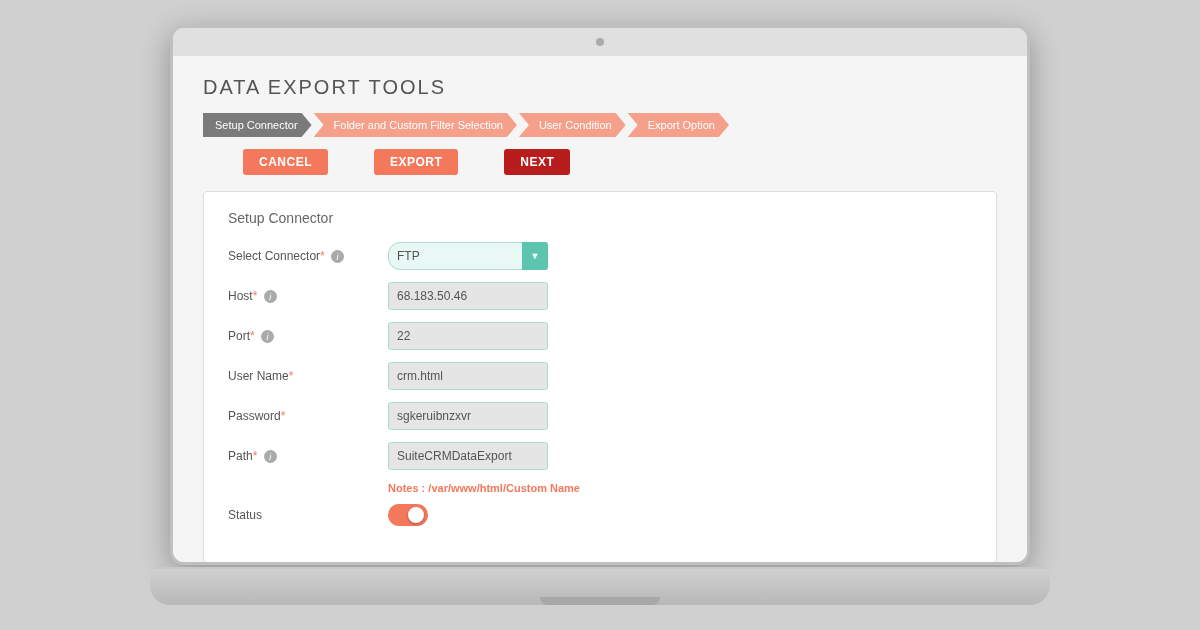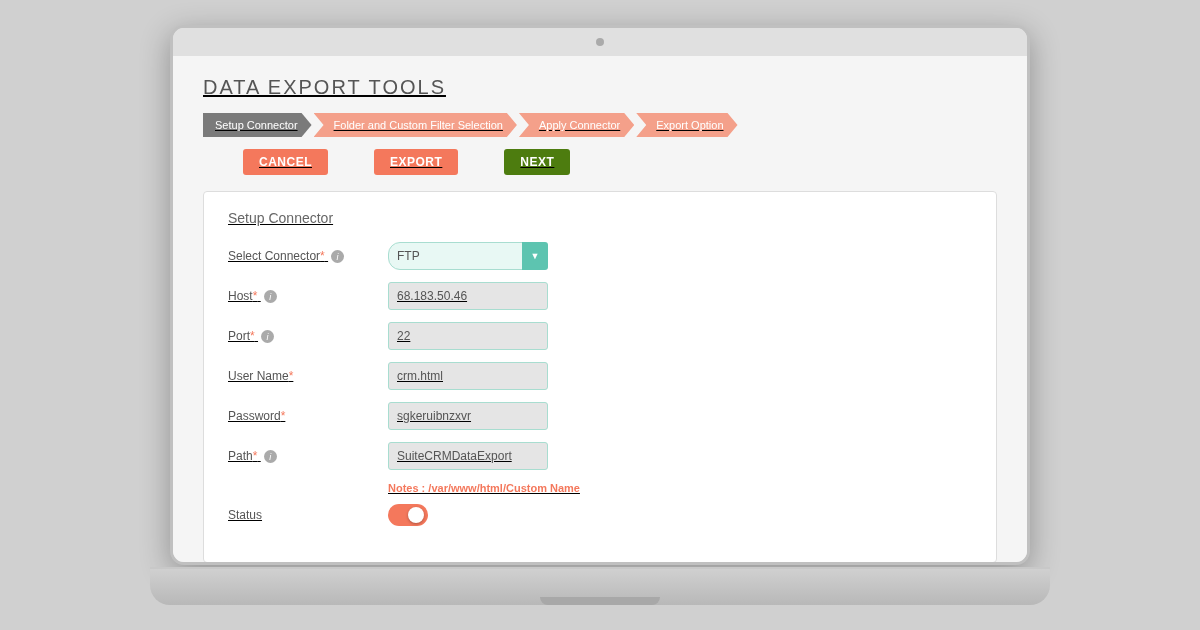--- a/index.html
+++ b/index.html
@@ -26,21 +26,20 @@
       left: 0;
       right: 0;
       bottom: 40px;
       background: #e8e8e8;
       border-radius: 14px;
       border: 3px solid #c0c0c0;
       box-shadow: 0 8px 30px rgba(0,0,0,0.3);
       overflow: hidden;
       display: flex;
       flex-direction: column;
-      text-decoration: underline;
     }
 
     .laptop-camera-bar {
       height: 28px;
       background: #e0e0e0;
       display: flex;
       justify-content: center;
       align-items: center;
       flex-shrink: 0;
     }
@@ -146,21 +145,21 @@
       background: #f4785c;
       color: #fff;
     }
 
     .btn-clear {
       background: #f4785c;
       color: #fff;
     }
 
     .btn-next {
-      background: #4d7c0f;
+      background: #b91c1c;
       color: #fff;
     }
 
     
     .form-card {
       background: #fff;
       border: 1px solid #ddd;
       border-radius: 4px;
       padding: 18px 24px 24px;
     }
@@ -302,21 +301,21 @@
       <div class="page-title">DATA EXPORT TOOLS</div>
 
       <div class="stepper">
         <div class="step step-active">
           <span>Setup Connector</span>
         </div>
         <div class="step step-inactive">
           <span>Folder and Custom Filter Selection</span>
         </div>
         <div class="step step-inactive">
-          <span>Apply Connector</span>
+          <span>User Condition</span>
         </div>
         <div class="step step-inactive">
           <span>Export Option</span>
         </div>
       </div>
 
       <div class="btn-row">
         <button class="btn btn-cancel">CANCEL</button>
         <button class="btn btn-clear">EXPORT</button>
         <button class="btn btn-next">NEXT</button>

